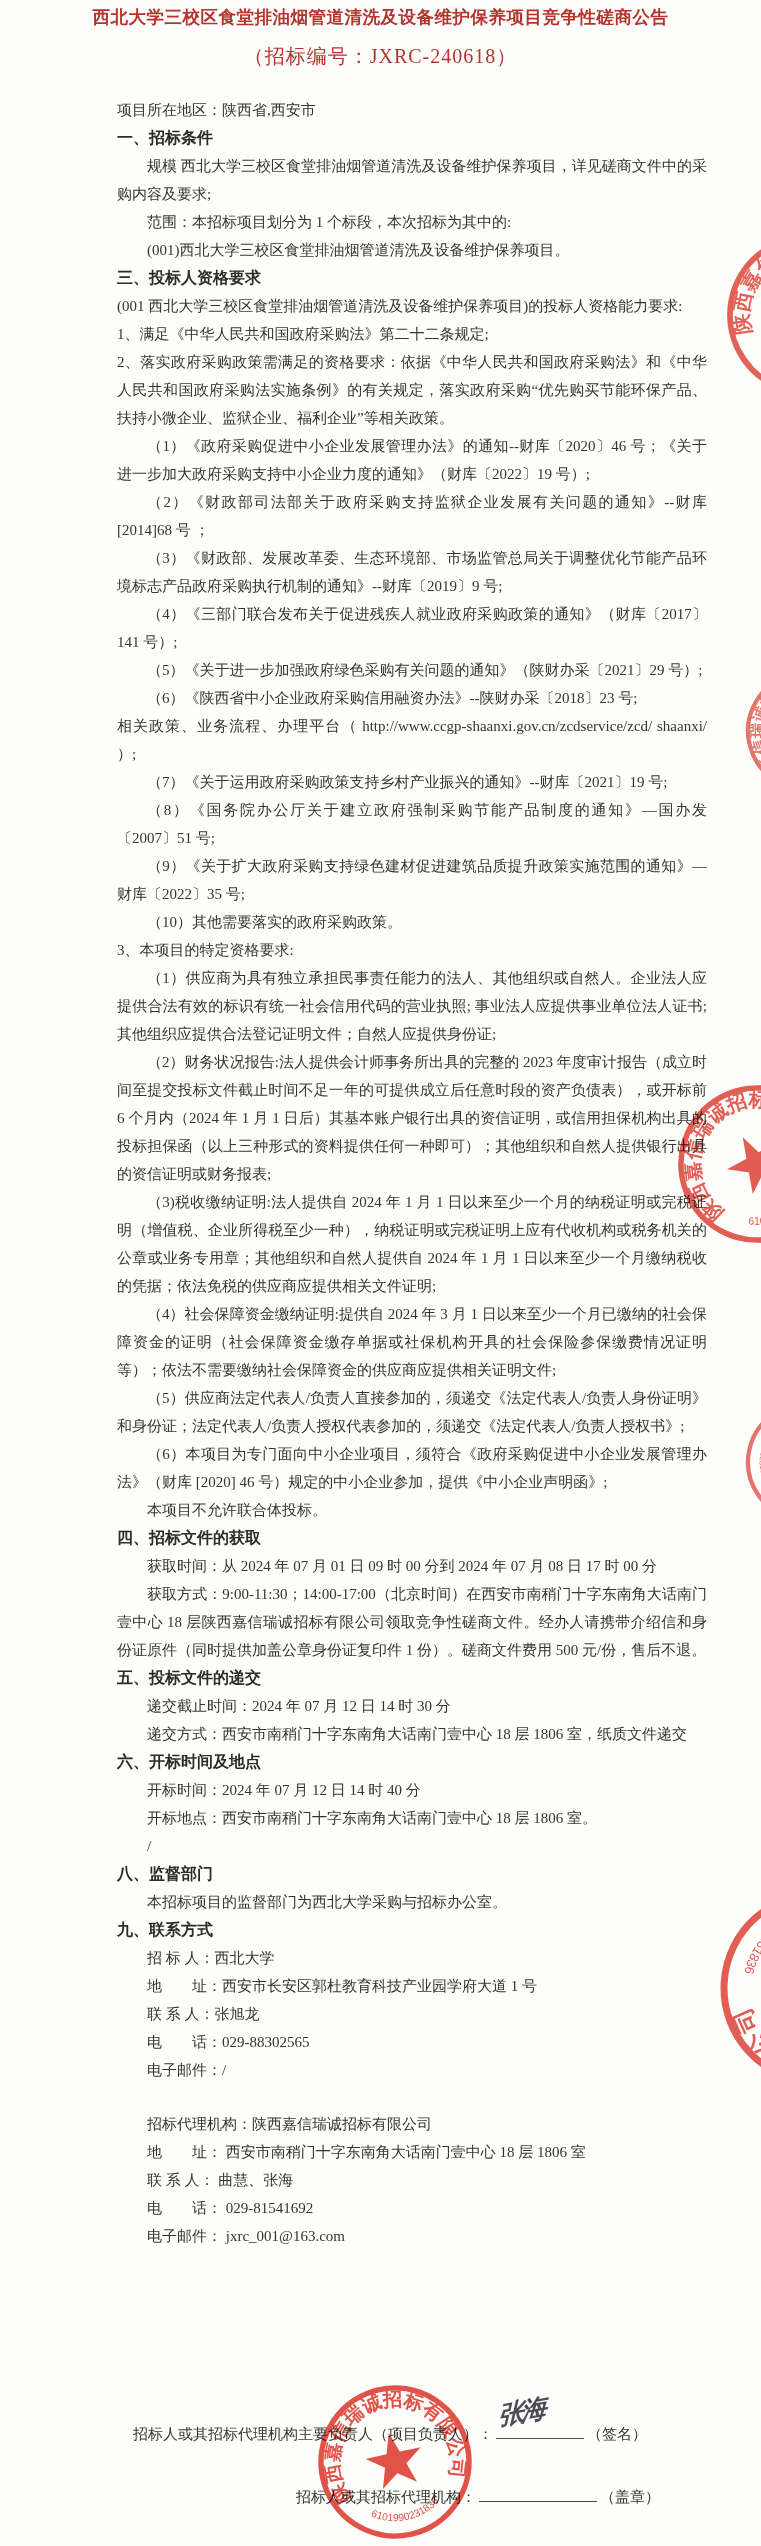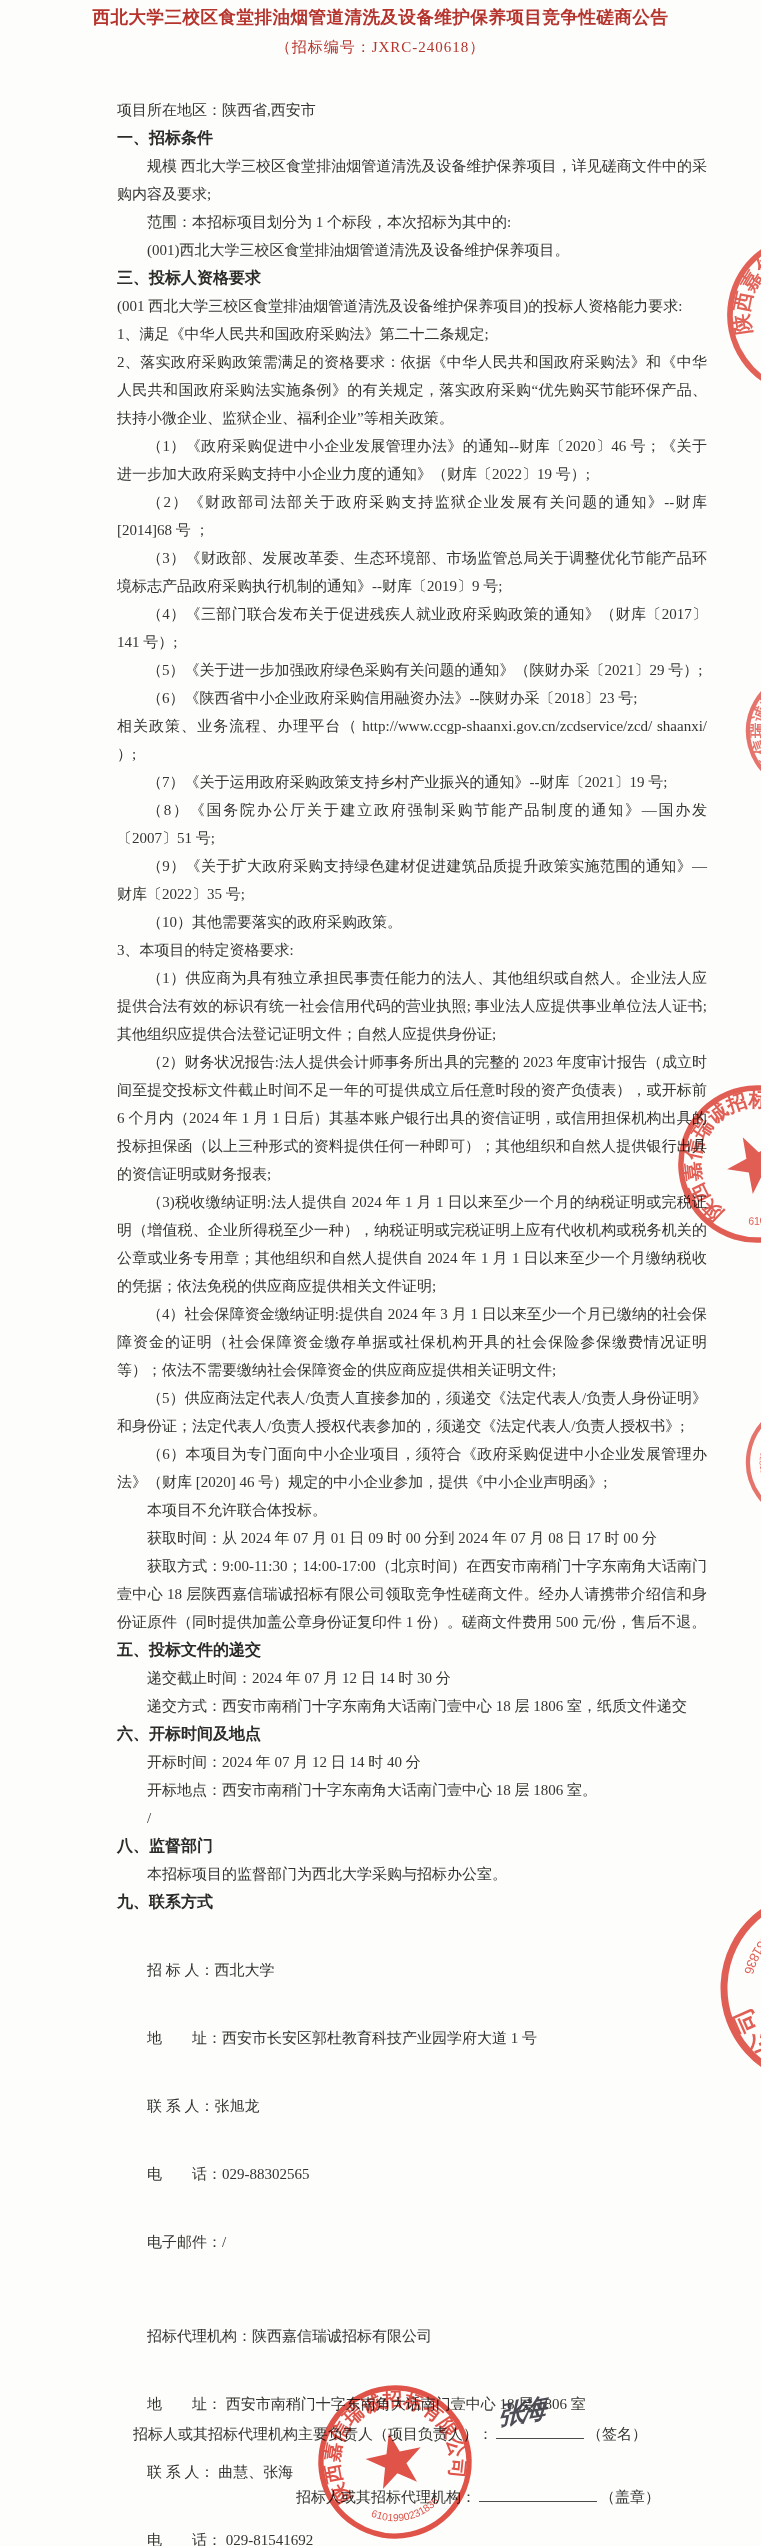--- a/index.html
+++ b/index.html
@@ -4,29 +4,29 @@
 <style>
   html,body { margin:0; padding:0; background:#e8e8e8; }
   .page {
     position:relative; width:761px; height:2546px; margin:0 auto;
     background:#fdfdfc; overflow:hidden;
     font-family:"Liberation Serif","DejaVu Serif",serif;
     color:#35342f;
   }
   .titleblock { position:absolute; top:4px; left:0; width:761px; text-align:center; color:#b5342d; }
   .doc-title { font-size:17.5px; font-weight:bold; letter-spacing:0.5px; line-height:26px; }
-  .doc-subtitle { font-size:15px; line-height:26px; margin-top:4px; letter-spacing:1px; }
+  .doc-subtitle { font-size:20px; line-height:26px; margin-top:13px; letter-spacing:1px; }
   .doc {
     position:absolute; left:117px; top:96px; width:590px;
     font-size:15px; line-height:28px; text-align:justify;
   }
   .doc .h  { font-weight:bold; font-size:16px; color:#2c2b27; }
   .doc .p  { text-indent:2em; }
   .doc .line { text-indent:0; }
-  .doc .contact { margin-left:2em;margin-top:40px; }
+  .doc .contact { margin-left:2em; }
   .doc .gap { height:26px; }
   .sign { position:absolute; font-size:15px; color:#35342f; white-space:nowrap; }
   .sign1 { left:133px; top:2424px; }
   .sign2 { left:296px; top:2487px; }
   .blank { display:inline-block; position:relative; border-bottom:1.5px solid #4a4a48; height:14px; vertical-align:baseline; margin:0 3px; }
   .blank1 { width:88px; }
   .blank2 { width:118px; }
   .handwrite {
     position:absolute; left:2px; top:-24px; font-size:26px; line-height:26px;
     color:#3a3a44; font-weight:bold; font-style:italic;
@@ -66,20 +66,21 @@
       <div class="p">（9）《关于扩大政府采购支持绿色建材促进建筑品质提升政策实施范围的通知》—财库〔2022〕35 号;</div>
       <div class="p">（10）其他需要落实的政府采购政策。</div>
       <div class="line">3、本项目的特定资格要求:</div>
       <div class="p">（1）供应商为具有独立承担民事责任能力的法人、其他组织或自然人。企业法人应提供合法有效的标识有统一社会信用代码的营业执照; 事业法人应提供事业单位法人证书; 其他组织应提供合法登记证明文件；自然人应提供身份证;</div>
       <div class="p">（2）财务状况报告:法人提供会计师事务所出具的完整的 2023 年度审计报告（成立时间至提交投标文件截止时间不足一年的可提供成立后任意时段的资产负债表），或开标前 6 个月内（2024 年 1 月 1 日后）其基本账户银行出具的资信证明，或信用担保机构出具的投标担保函（以上三种形式的资料提供任何一种即可）；其他组织和自然人提供银行出具的资信证明或财务报表;</div>
       <div class="p">（3)税收缴纳证明:法人提供自 2024 年 1 月 1 日以来至少一个月的纳税证明或完税证明（增值税、企业所得税至少一种），纳税证明或完税证明上应有代收机构或税务机关的公章或业务专用章；其他组织和自然人提供自 2024 年 1 月 1 日以来至少一个月缴纳税收的凭据；依法免税的供应商应提供相关文件证明;</div>
       <div class="p">（4）社会保障资金缴纳证明:提供自 2024 年 3 月 1 日以来至少一个月已缴纳的社会保障资金的证明（社会保障资金缴存单据或社保机构开具的社会保险参保缴费情况证明等）；依法不需要缴纳社会保障资金的供应商应提供相关证明文件;</div>
       <div class="p">（5）供应商法定代表人/负责人直接参加的，须递交《法定代表人/负责人身份证明》和身份证；法定代表人/负责人授权代表参加的，须递交《法定代表人/负责人授权书》;</div>
       <div class="p">（6）本项目为专门面向中小企业项目，须符合《政府采购促进中小企业发展管理办法》（财库 [2020] 46 号）规定的中小企业参加，提供《中小企业声明函》;</div>
       <div class="p">本项目不允许联合体投标。</div>
+      <div class="h">四、招标文件的获取</div>
       <div class="p">获取时间：从 2024 年 07 月 01 日 09 时 00 分到 2024 年 07 月 08 日 17 时 00 分</div>
       <div class="p">获取方式：9:00-11:30；14:00-17:00（北京时间）在西安市南稍门十字东南角大话南门壹中心 18 层陕西嘉信瑞诚招标有限公司领取竞争性磋商文件。经办人请携带介绍信和身份证原件（同时提供加盖公章身份证复印件 1 份）。磋商文件费用 500 元/份，售后不退。</div>
       <div class="h">五、投标文件的递交</div>
       <div class="p">递交截止时间：2024 年 07 月 12 日 14 时 30 分</div>
       <div class="p">递交方式：西安市南稍门十字东南角大话南门壹中心 18 层 1806 室，纸质文件递交</div>
       <div class="h">六、开标时间及地点</div>
       <div class="p">开标时间：2024 年 07 月 12 日 14 时 40 分</div>
       <div class="p">开标地点：西安市南稍门十字东南角大话南门壹中心 18 层 1806 室。</div>
       <div class="p">/</div>
       <div class="h">八、监督部门</div>

